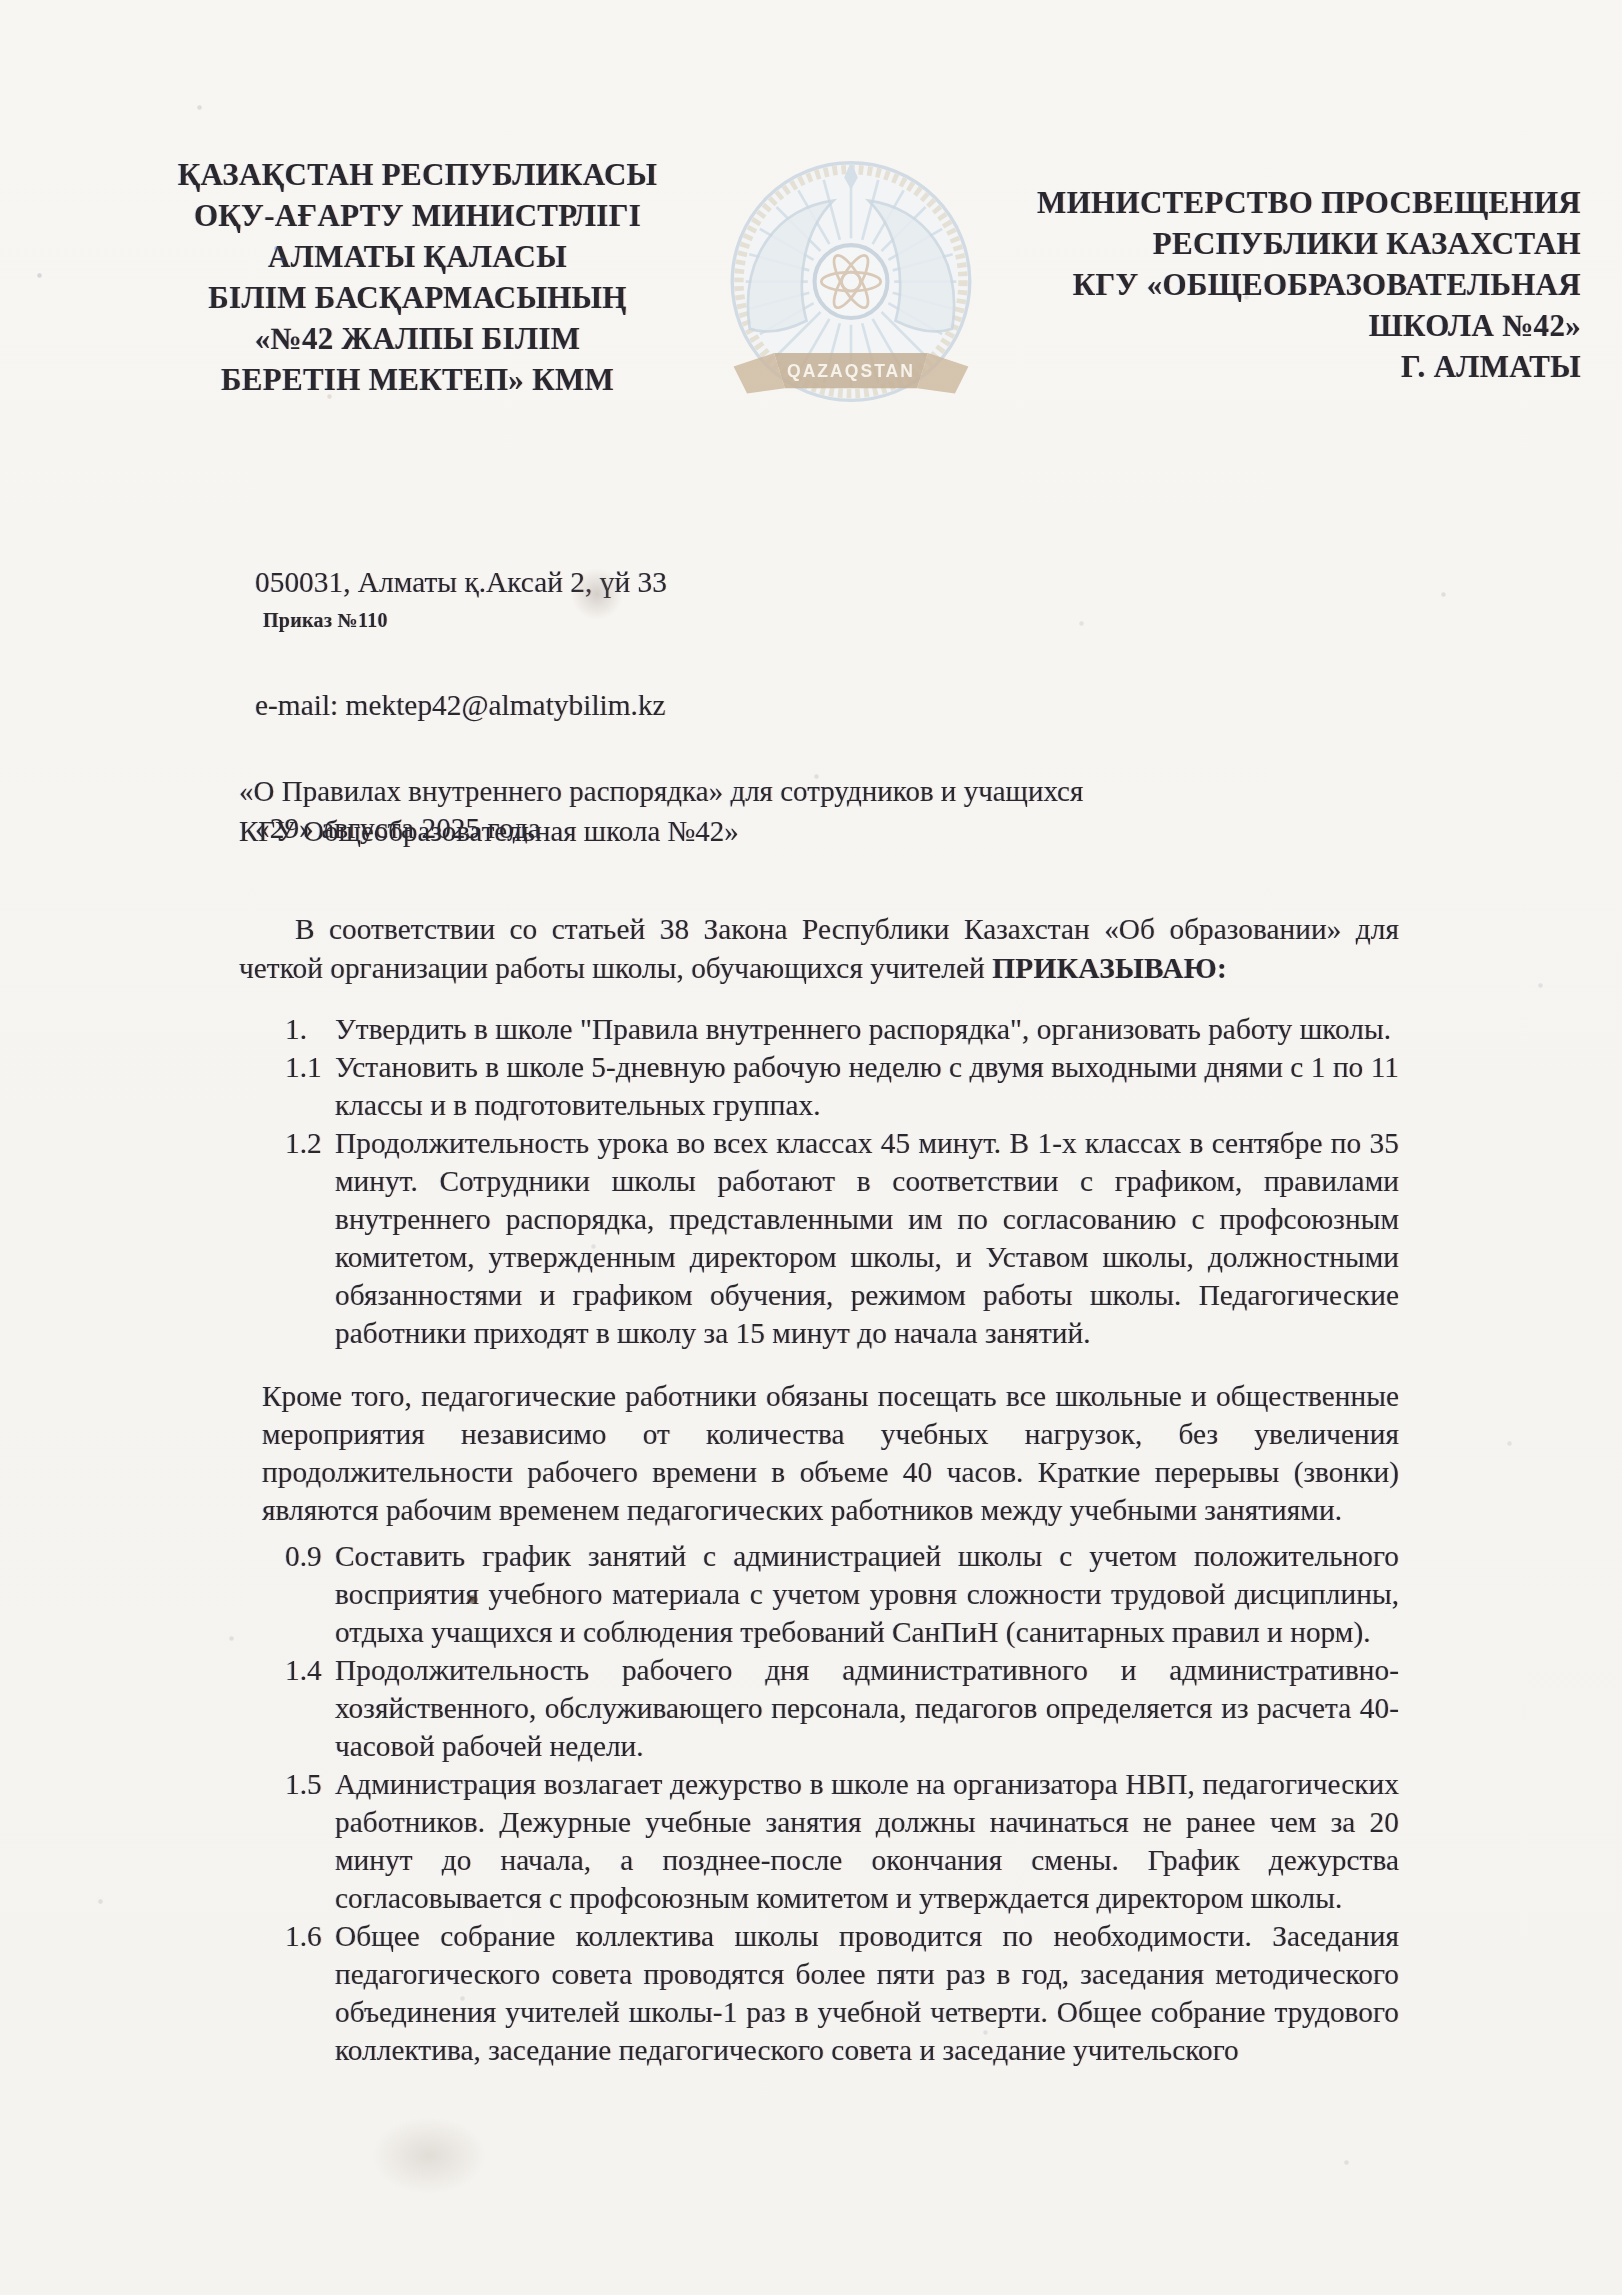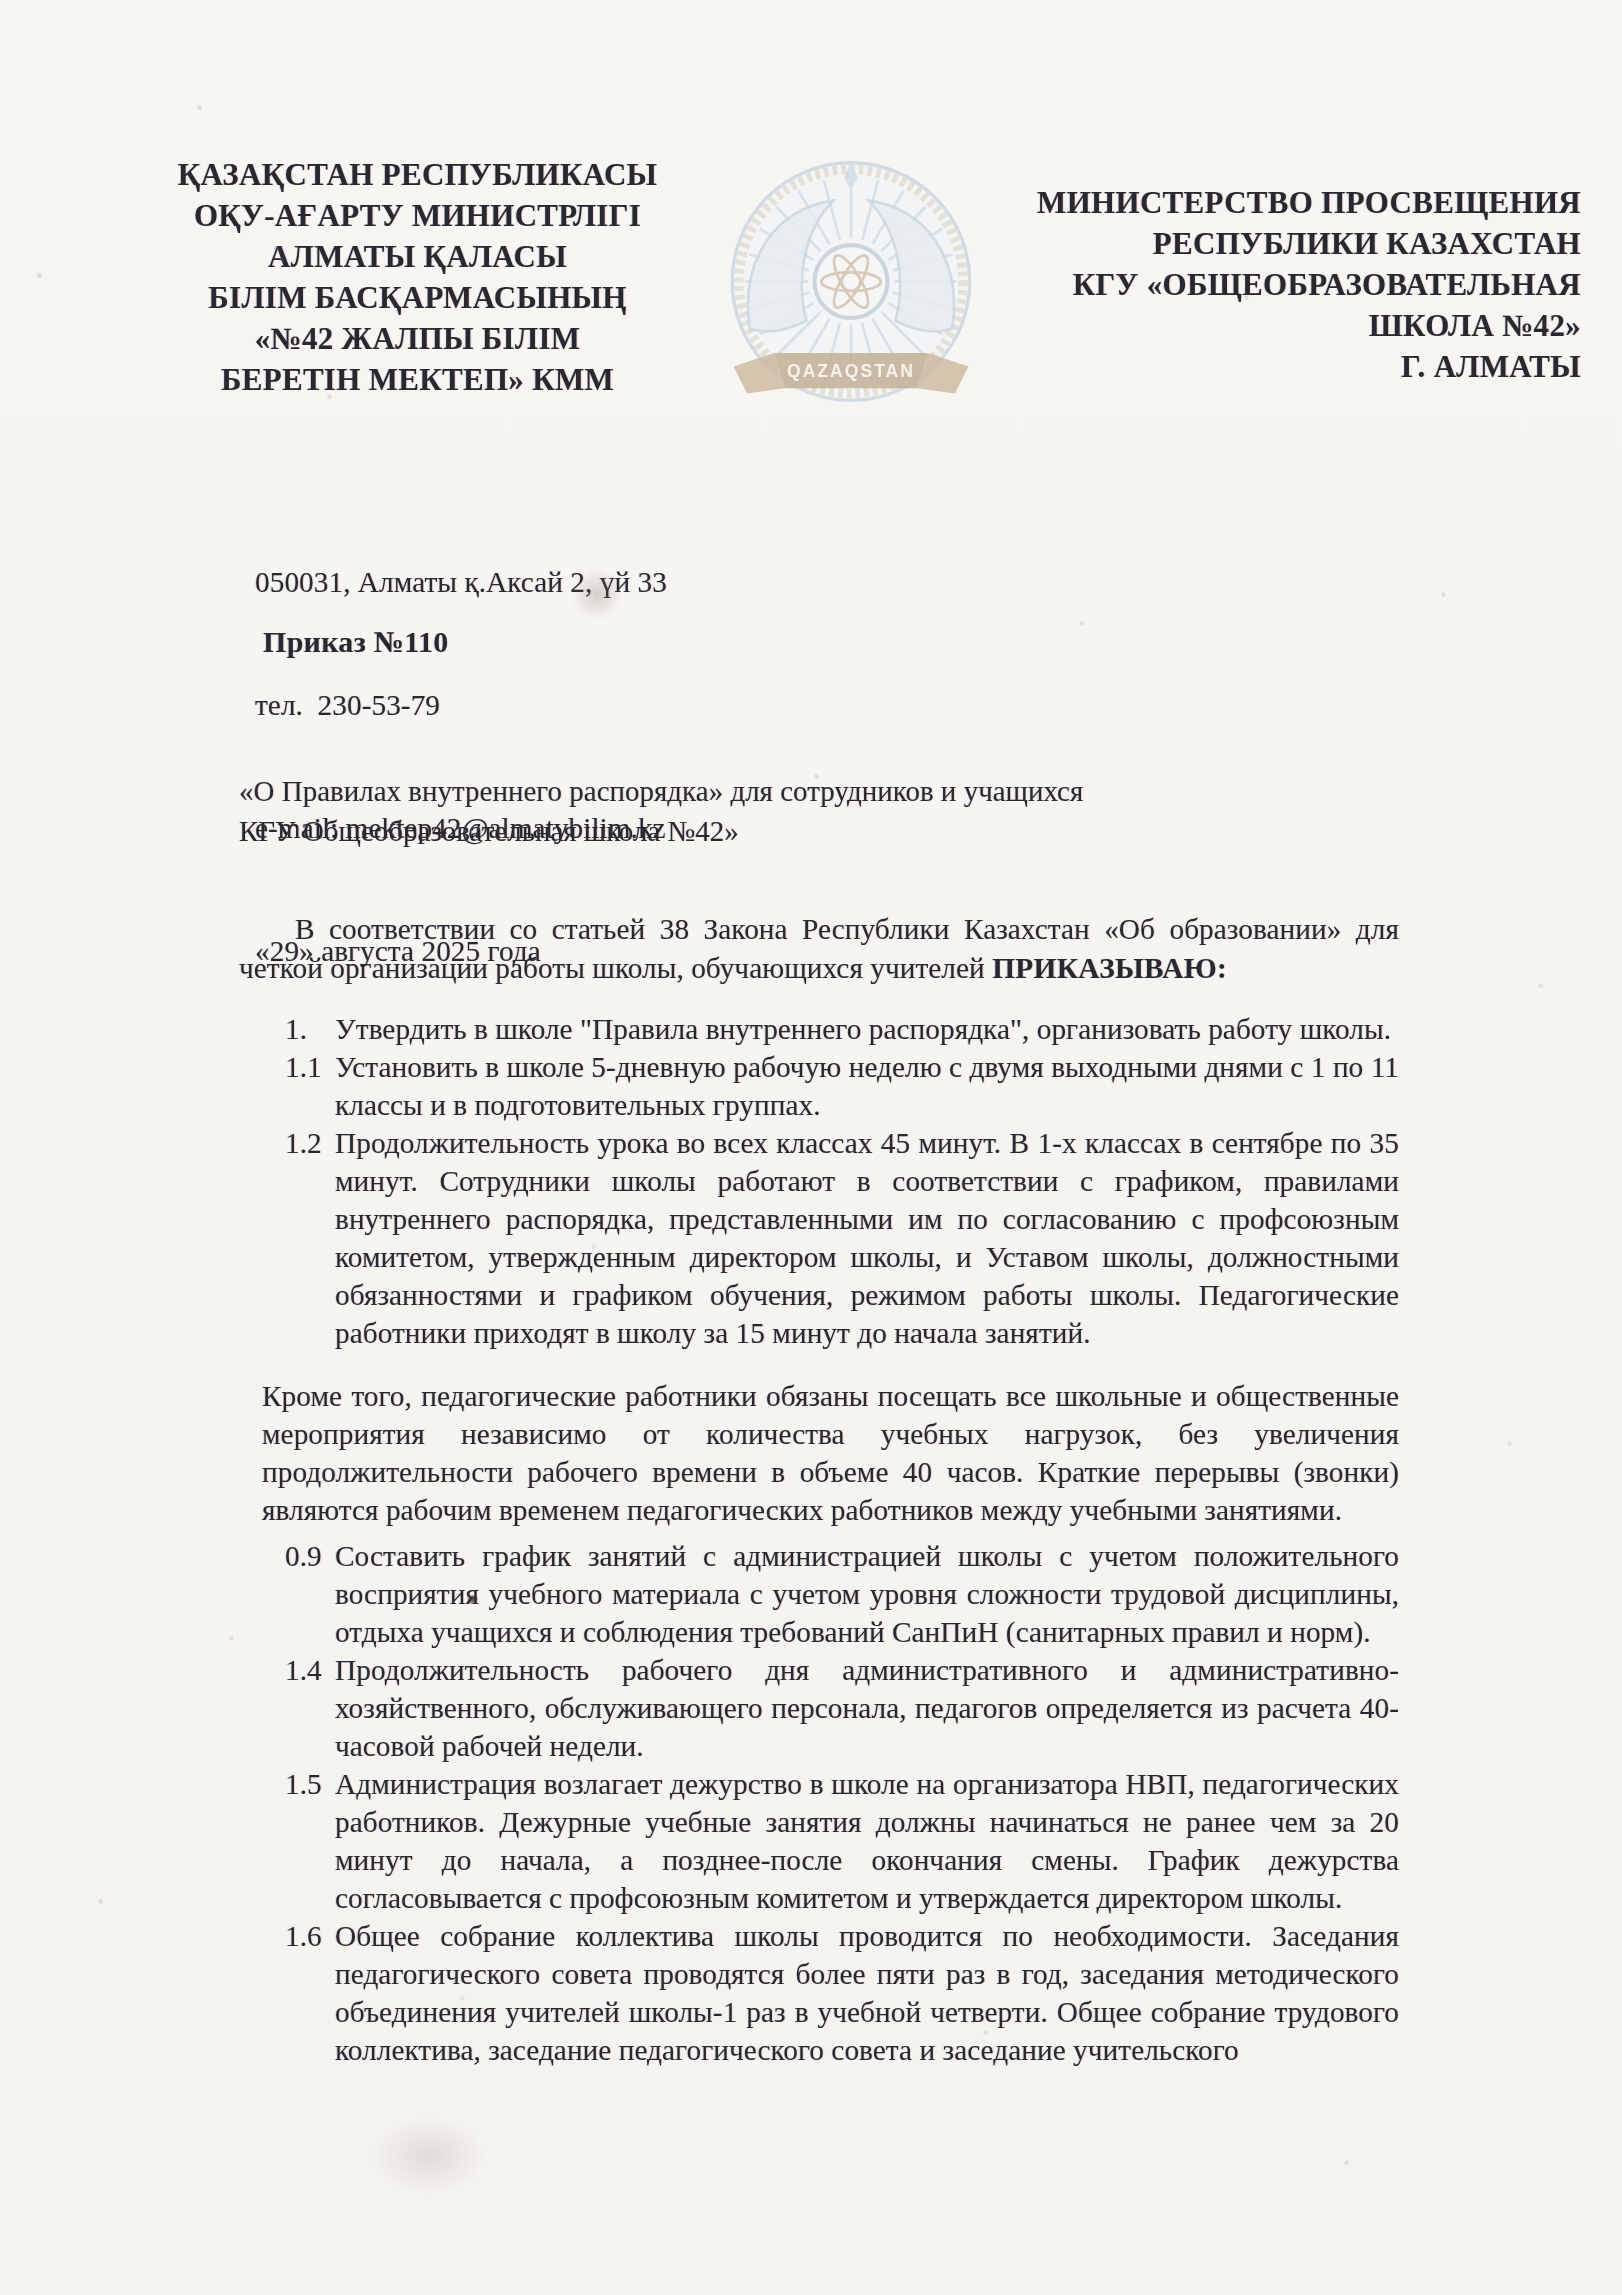--- a/index.html
+++ b/index.html
@@ -48,22 +48,22 @@
   
   .contact {
     position: absolute;
     left: 255px; top: 480px;
     font-size: 29.4px;
     line-height: 41px;
     white-space: pre;
   }
   .order-no {
     position: absolute;
-    left: 263px; top: 625px;
-    font-size: 30px;
+    left: 263px; top: 609px;
+    font-size: 20px;
     font-weight: bold;
     letter-spacing: 0.3px;
   }
   
   .subject {
     position: absolute;
     left: 239px; top: 771px; width: 1171px;
     font-size: 29px;
     line-height: 40px;
   }
@@ -206,21 +206,20 @@
   <div class="hdr-right fringe">
     <div>МИНИСТЕРСТВО ПРОСВЕЩЕНИЯ</div>
     <div>РЕСПУБЛИКИ КАЗАХСТАН</div>
     <div>КГУ «ОБЩЕОБРАЗОВАТЕЛЬНАЯ</div>
     <div>ШКОЛА №42»</div>
     <div>Г. АЛМАТЫ</div>
   </div>
 
   <div class="contact fringe">
     <div>050031, Алматы қ.Аксай 2, үй 33</div>
-    <div>тел.  230-53-79</div>
     <div>e-mail: mektep42@almatybilim.kz</div>
     <div>«29» августа 2025 года</div>
   </div>
   <div class="order-no fringe">Приказ №110</div>
 
   <div class="subject fringe">
     <div>«О Правилах внутреннего распорядка» для сотрудников и учащихся</div>
     <div>КГУ Общеобразовательная школа №42»</div>
   </div>
 

